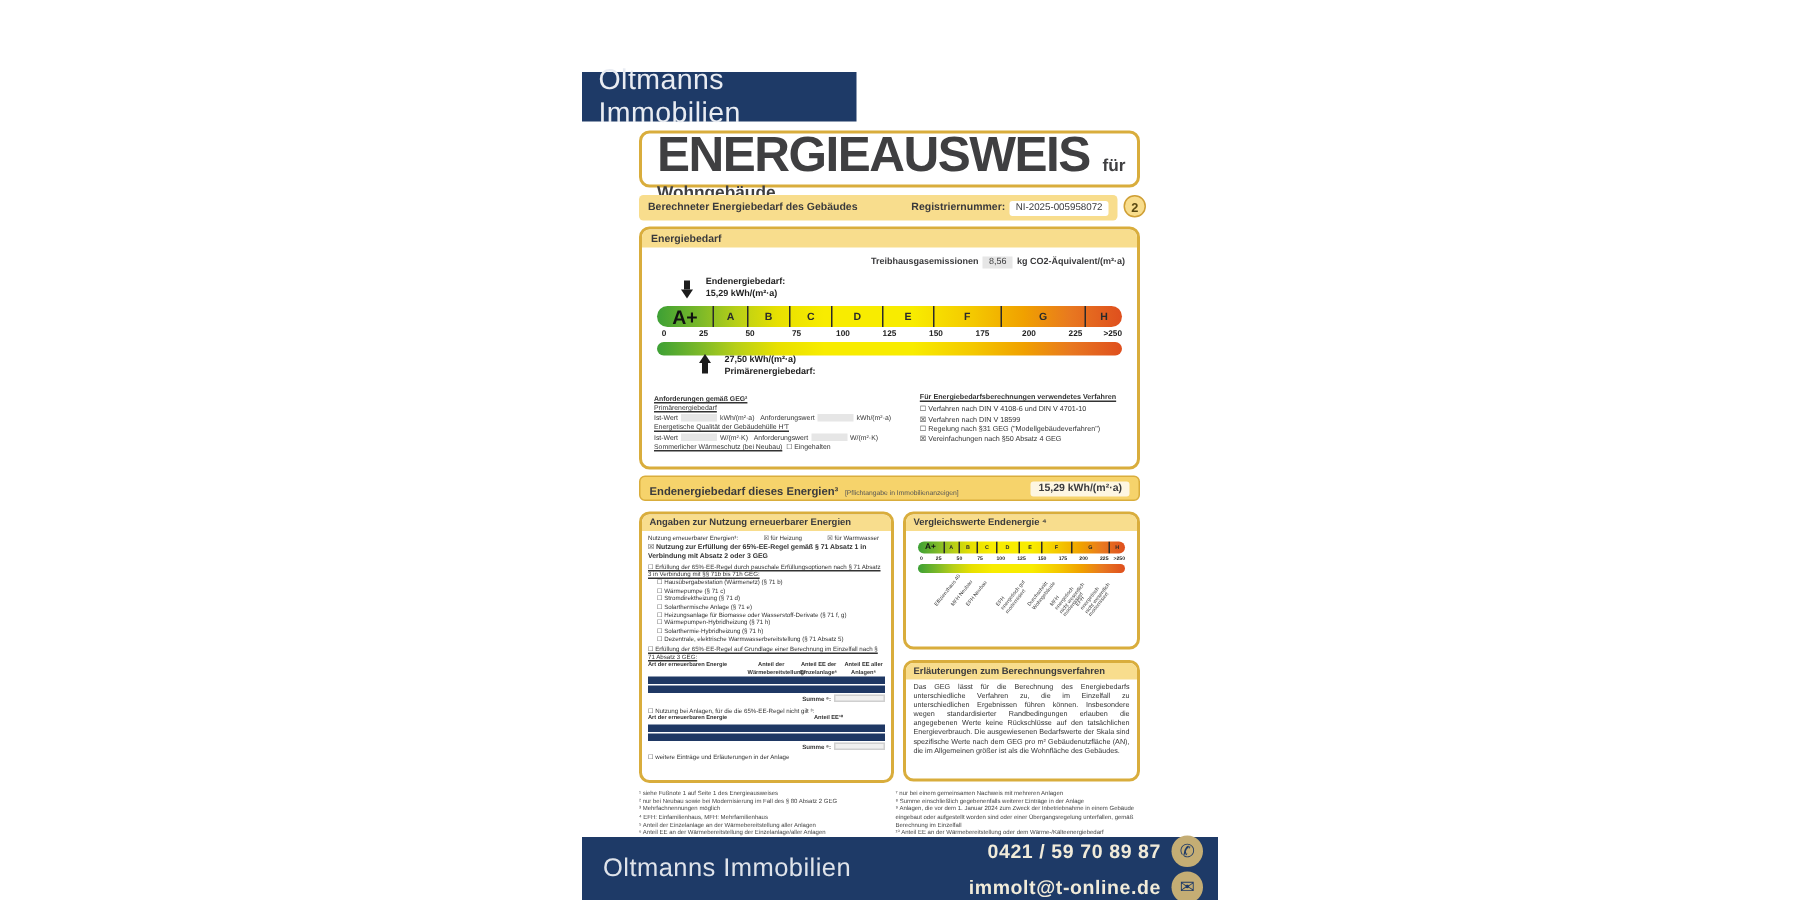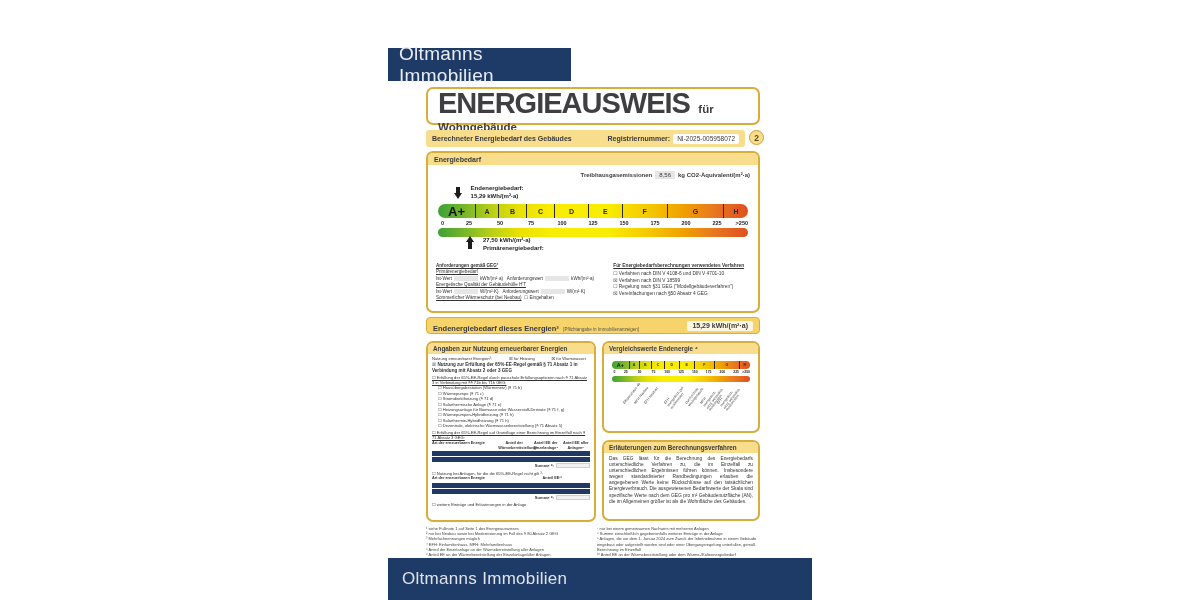--- a/index.html
+++ b/index.html
@@ -9,21 +9,21 @@
   
   .brand-top { position:absolute; left:388px; top:48px; width:183px; height:33px;
     background:#1e3a67; color:#e9ecf2; display:flex; align-items:center; padding-left:11px;
     font-size:19px; letter-spacing:.3px; }
 
   
   .cert { position:absolute; left:424px; top:84px; width:340px; height:474px; background:#fff; color:#333; }
 
   .title-box { position:absolute; left:2px; top:3px; width:334px; height:38px;
     border:2.5px solid #d9ad3c; border-radius:7px; background:#fff; padding:2px 0 0 10px; }
-  .title-main { font-size:29px; font-weight:bold; color:#3f3f41; letter-spacing:-1px; line-height:24px; display:inline;text-align:center; }
+  .title-main { font-size:33px; font-weight:bold; color:#3f3f41; letter-spacing:-1px; line-height:24px; display:inline;text-align:center; }
   .title-suffix { font-size:11.5px; font-weight:bold; color:#3f3f41; margin-left:4px; }
   .title-legal { font-size:5.3px; color:#3f3f41; margin-top:0; }
 
   .header-bar { position:absolute; left:2px; top:46px; width:319px; height:17px; background:#f8dd8d;
     border-radius:3px; display:flex; align-items:center; justify-content:space-between; padding:0 6px; }
   .header-bar .hb-title { font-size:7px; font-weight:bold; color:#3a3a3c; }
   .hb-right { display:flex; align-items:center; gap:3px; }
   .hb-reg-label { font-size:7px; font-weight:bold; color:#3a3a3c; }
   .hb-reg-value { background:#fff; font-size:6.5px; color:#3a3a3c; padding:1.5px 4px; border-radius:2px; }
   .page-badge { position:absolute; left:325px; top:46px; width:15px; height:15px; border-radius:50%;
@@ -360,15 +360,25 @@
         <div>⁷ nur bei einem gemeinsamen Nachweis mit mehreren Anlagen</div>
         <div>⁸ Summe einschließlich gegebenenfalls weiterer Einträge in der Anlage</div>
         <div>⁹ Anlagen, die vor dem 1. Januar 2024 zum Zweck der Inbetriebnahme in einem Gebäude eingebaut oder aufgestellt worden sind oder einer Übergangsregelung unterfallen, gemäß Berechnung im Einzelfall</div>
         <div>¹⁰ Anteil EE an der Wärmebereitstellung oder dem Wärme-/Kälteenergiebedarf</div>
       </div>
     </div>
   </div>
 
   <div class="footer">
     <span class="f-brand">Oltmanns Immobilien</span>
+    <div class="f-contact">
+      <div class="f-row">
+        <span class="f-text">0421 / 59 70 89 87</span>
+        <span class="f-icon">✆</span>
+      </div>
+      <div class="f-row">
+        <span class="f-text">immolt@t-online.de</span>
+        <span class="f-icon">✉</span>
+      </div>
+    </div>
   </div>
 
 </div>
 
 </body></html>

